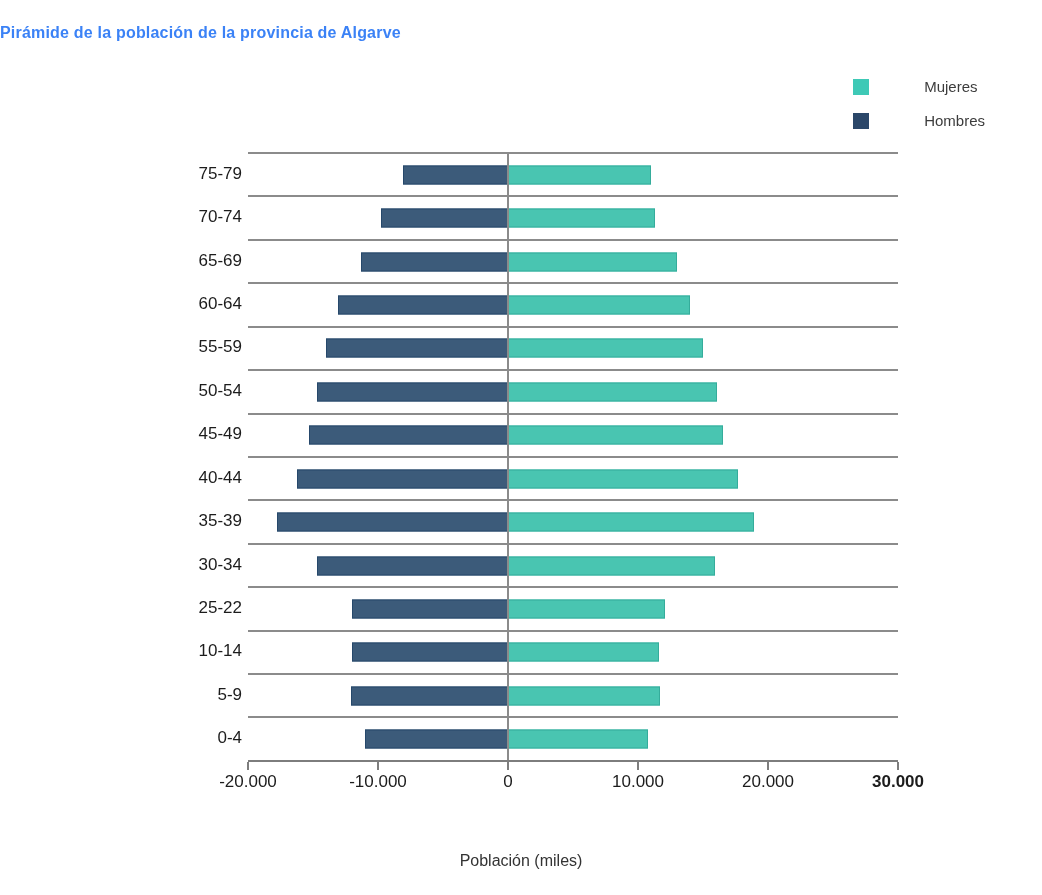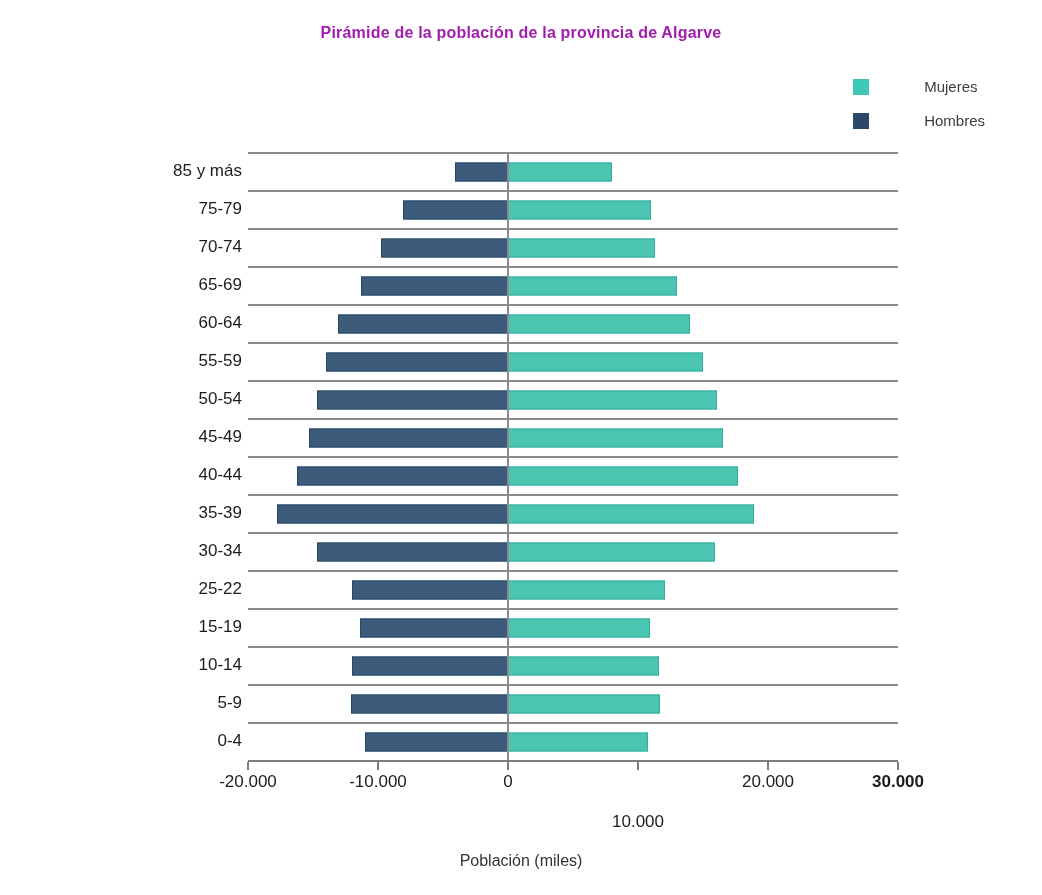--- a/index.html
+++ b/index.html
@@ -1,22 +1,22 @@
 <!DOCTYPE html>
 <html><head>
 <meta charset="utf-8">
 <style>
   html,body{margin:0;padding:0;}
   body{
     width:1042px;height:895px;position:relative;background:#ffffff;
     font-family:"Liberation Sans", sans-serif;overflow:hidden;
   }
   .chart-title{
-    position:absolute;top:24px;left:0;width:100%;text-align:center;
-    font-size:16px;font-weight:bold;color:#a21caf;letter-spacing:.2px;
+    position:absolute;top:24px;left:0;width:100%;text-align:left;
+    font-size:16px;font-weight:bold;color:#3b82f6;letter-spacing:.2px;
   }
   .legend{position:absolute;top:78px;right:57px;}
   .legend-item{display:flex;align-items:center;margin-bottom:17px;}
   .legend-swatch{width:16px;height:16px;margin-right:10px;flex:0 0 auto;}
   .legend-label{font-size:15px;color:#3c3c3c;margin-left:45px;}
   .chart-rows{
     position:absolute;left:0;top:152px;right:144px;height:608px;
     display:flex;flex-direction:column;
   }
   .row{flex:1;display:flex;min-height:0;}
@@ -58,27 +58,20 @@
     <span class="legend-swatch" id="swatch-0" style="background: rgb(62, 201, 182);"></span>
     <span class="legend-label">Mujeres</span>
   </div>
   <div class="legend-item">
     <span class="legend-swatch" id="swatch-1" style="background: rgb(43, 71, 105);"></span>
     <span class="legend-label">Hombres</span>
   </div>
 </div>
 
 <div class="chart-rows" id="rows">
-    <div class="row">
-      <div class="row-label">85 y más</div>
-      <div class="row-track">
-        <div class="bar bar-hombres" style="width: 8.2%; right: 60%; background: rgb(60, 91, 122);"></div>
-        <div class="bar bar-mujeres" style="width: 16%; left: 40%; background: rgb(73, 197, 177);"></div>
-      </div>
-    </div>
     <div class="row">
       <div class="row-label">75-79</div>
       <div class="row-track">
         <div class="bar bar-hombres" style="width: 16.2%; right: 60%; background: rgb(60, 91, 122);"></div>
         <div class="bar bar-mujeres" style="width: 22%; left: 40%; background: rgb(73, 197, 177);"></div>
       </div>
     </div>
     <div class="row">
       <div class="row-label">70-74</div>
       <div class="row-track">
@@ -143,27 +136,20 @@
       </div>
     </div>
     <div class="row">
       <div class="row-label">25-22</div>
       <div class="row-track">
         <div class="bar bar-hombres" style="width: 24%; right: 60%; background: rgb(60, 91, 122);"></div>
         <div class="bar bar-mujeres" style="width: 24.2%; left: 40%; background: rgb(73, 197, 177);"></div>
       </div>
     </div>
     <div class="row">
-      <div class="row-label">15-19</div>
-      <div class="row-track">
-        <div class="bar bar-hombres" style="width: 22.8%; right: 60%; background: rgb(60, 91, 122);"></div>
-        <div class="bar bar-mujeres" style="width: 21.8%; left: 40%; background: rgb(73, 197, 177);"></div>
-      </div>
-    </div>
-    <div class="row">
       <div class="row-label">10-14</div>
       <div class="row-track">
         <div class="bar bar-hombres" style="width: 24%; right: 60%; background: rgb(60, 91, 122);"></div>
         <div class="bar bar-mujeres" style="width: 23.2%; left: 40%; background: rgb(73, 197, 177);"></div>
       </div>
     </div>
     <div class="row">
       <div class="row-label">5-9</div>
       <div class="row-track">
         <div class="bar bar-hombres" style="width: 24.2%; right: 60%; background: rgb(60, 91, 122);"></div>
@@ -185,20 +171,20 @@
 
 <div class="axis-line"></div>
 <div class="x-axis" id="xaxis">
     <div class="x-tick" style="left: 0%;"></div>
     <div class="x-tick-label" style="left: 0%;">-20.000</div>
     <div class="x-tick" style="left: 20%;"></div>
     <div class="x-tick-label" style="left: 20%;">-10.000</div>
     <div class="x-tick" style="left: 40%;"></div>
     <div class="x-tick-label" style="left: 40%;">0</div>
     <div class="x-tick" style="left: 60%;"></div>
-    <div class="x-tick-label" style="left: 60%; margin-top: 40px;">10.000</div>
+    <div class="x-tick-label" style="left: 60%;">10.000</div>
     <div class="x-tick" style="left: 80%;"></div>
     <div class="x-tick-label" style="left: 80%;">20.000</div>
     <div class="x-tick" style="left: 100%;"></div>
     <div class="x-tick-label" style="left: 100%; font-weight: bold;">30.000</div>
   </div>
 
 <div class="x-axis-title">Población (miles)</div>
 
 </body></html>

